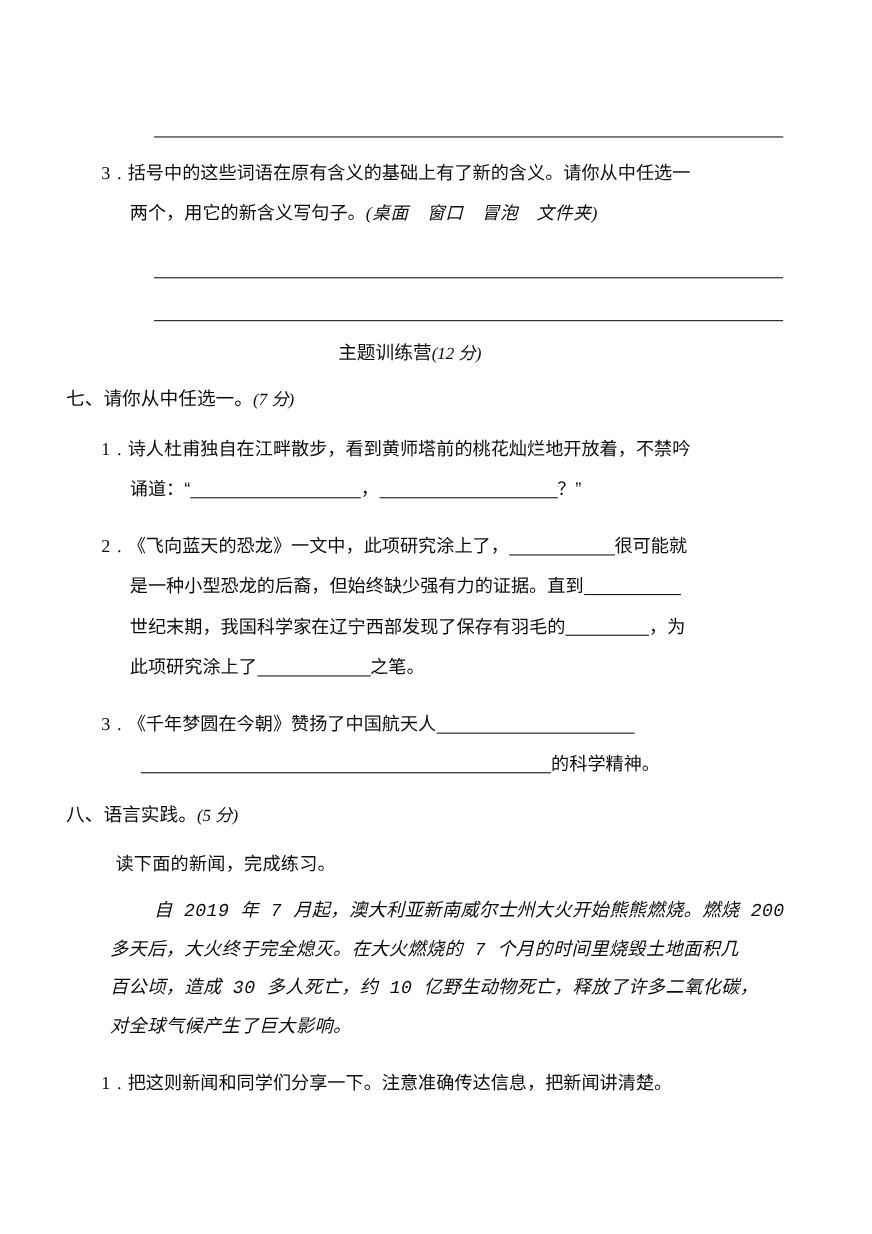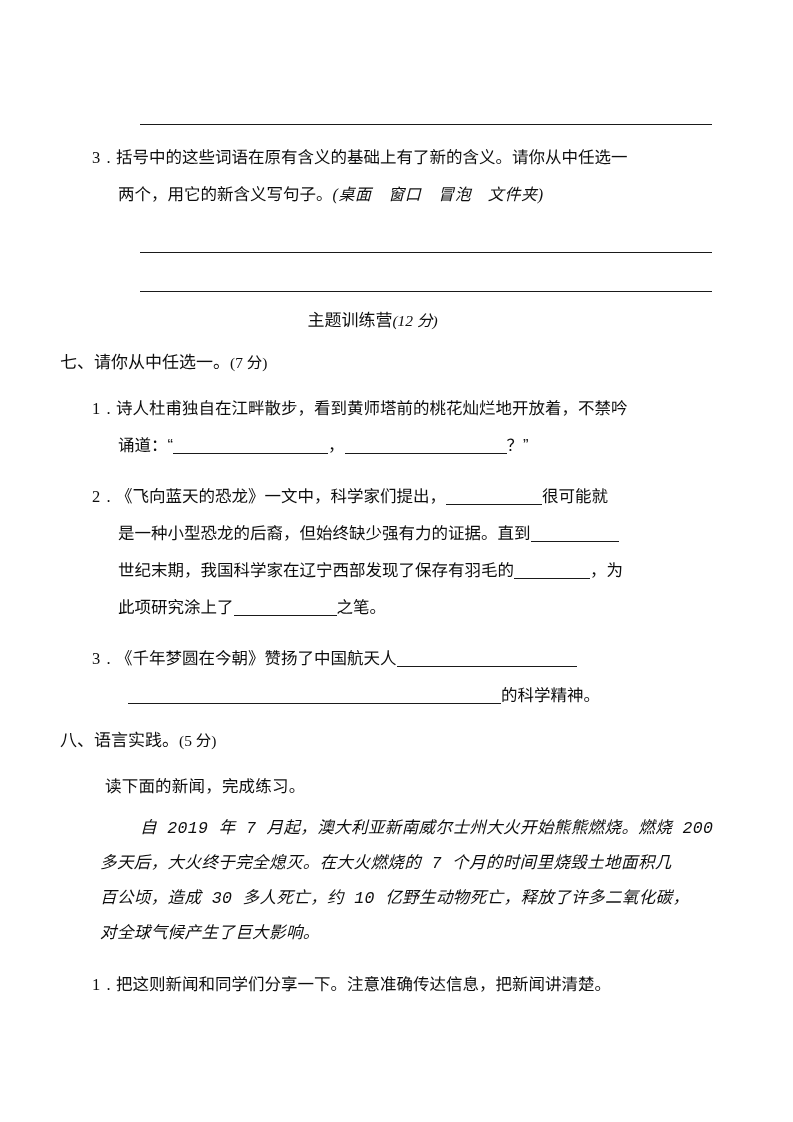--- a/index.html
+++ b/index.html
@@ -71,20 +71,21 @@
   }
 
   
   .sec-head {
     position: absolute;
     font-size: 17px;
     white-space: nowrap;
   }
   .sec-head .score {
     font-family: "Liberation Serif", "DejaVu Serif", serif;
+    font-style: italic;
     font-size: 15.5px;
   }
 
   
   .q {
     position: absolute;
     font-size: 16.5px;
     line-height: 37px;
     white-space: nowrap;
   }
@@ -135,21 +136,21 @@
     <span class="qnum">1 .</span>
     <span>诗人杜甫独自在江畔散步，看到黄师塔前的桃花灿烂地开放着，不禁吟</span>
   </div>
 
   <div class="q" style="left:118px; top:427px;">
     <span>诵道：“</span><span class="gap" style="width:155px;"></span><span>，</span><span class="gap" style="width:162px;"></span><span>？”</span>
   </div>
 
   <div class="q" style="left:92px; top:478px;">
     <span class="qnum">2 .</span>
-    <span>《飞向蓝天的恐龙》一文中，科学家们提出，</span><span class="gap" style="width:96px;"></span><span>很可能就</span>
+    <span>《飞向蓝天的恐龙》一文中，此项研究涂上了，</span><span class="gap" style="width:96px;"></span><span>很可能就</span>
   </div>
 
   <div class="q" style="left:118px; top:515px;">
     <span>是一种小型恐龙的后裔，但始终缺少强有力的证据。直到</span><span class="gap" style="width:88px;"></span>
   </div>
 
   <div class="q" style="left:118px; top:552px;">
     <span>世纪末期，我国科学家在辽宁西部发现了保存有羽毛的</span><span class="gap" style="width:76px;"></span><span>，为</span>
   </div>
 

